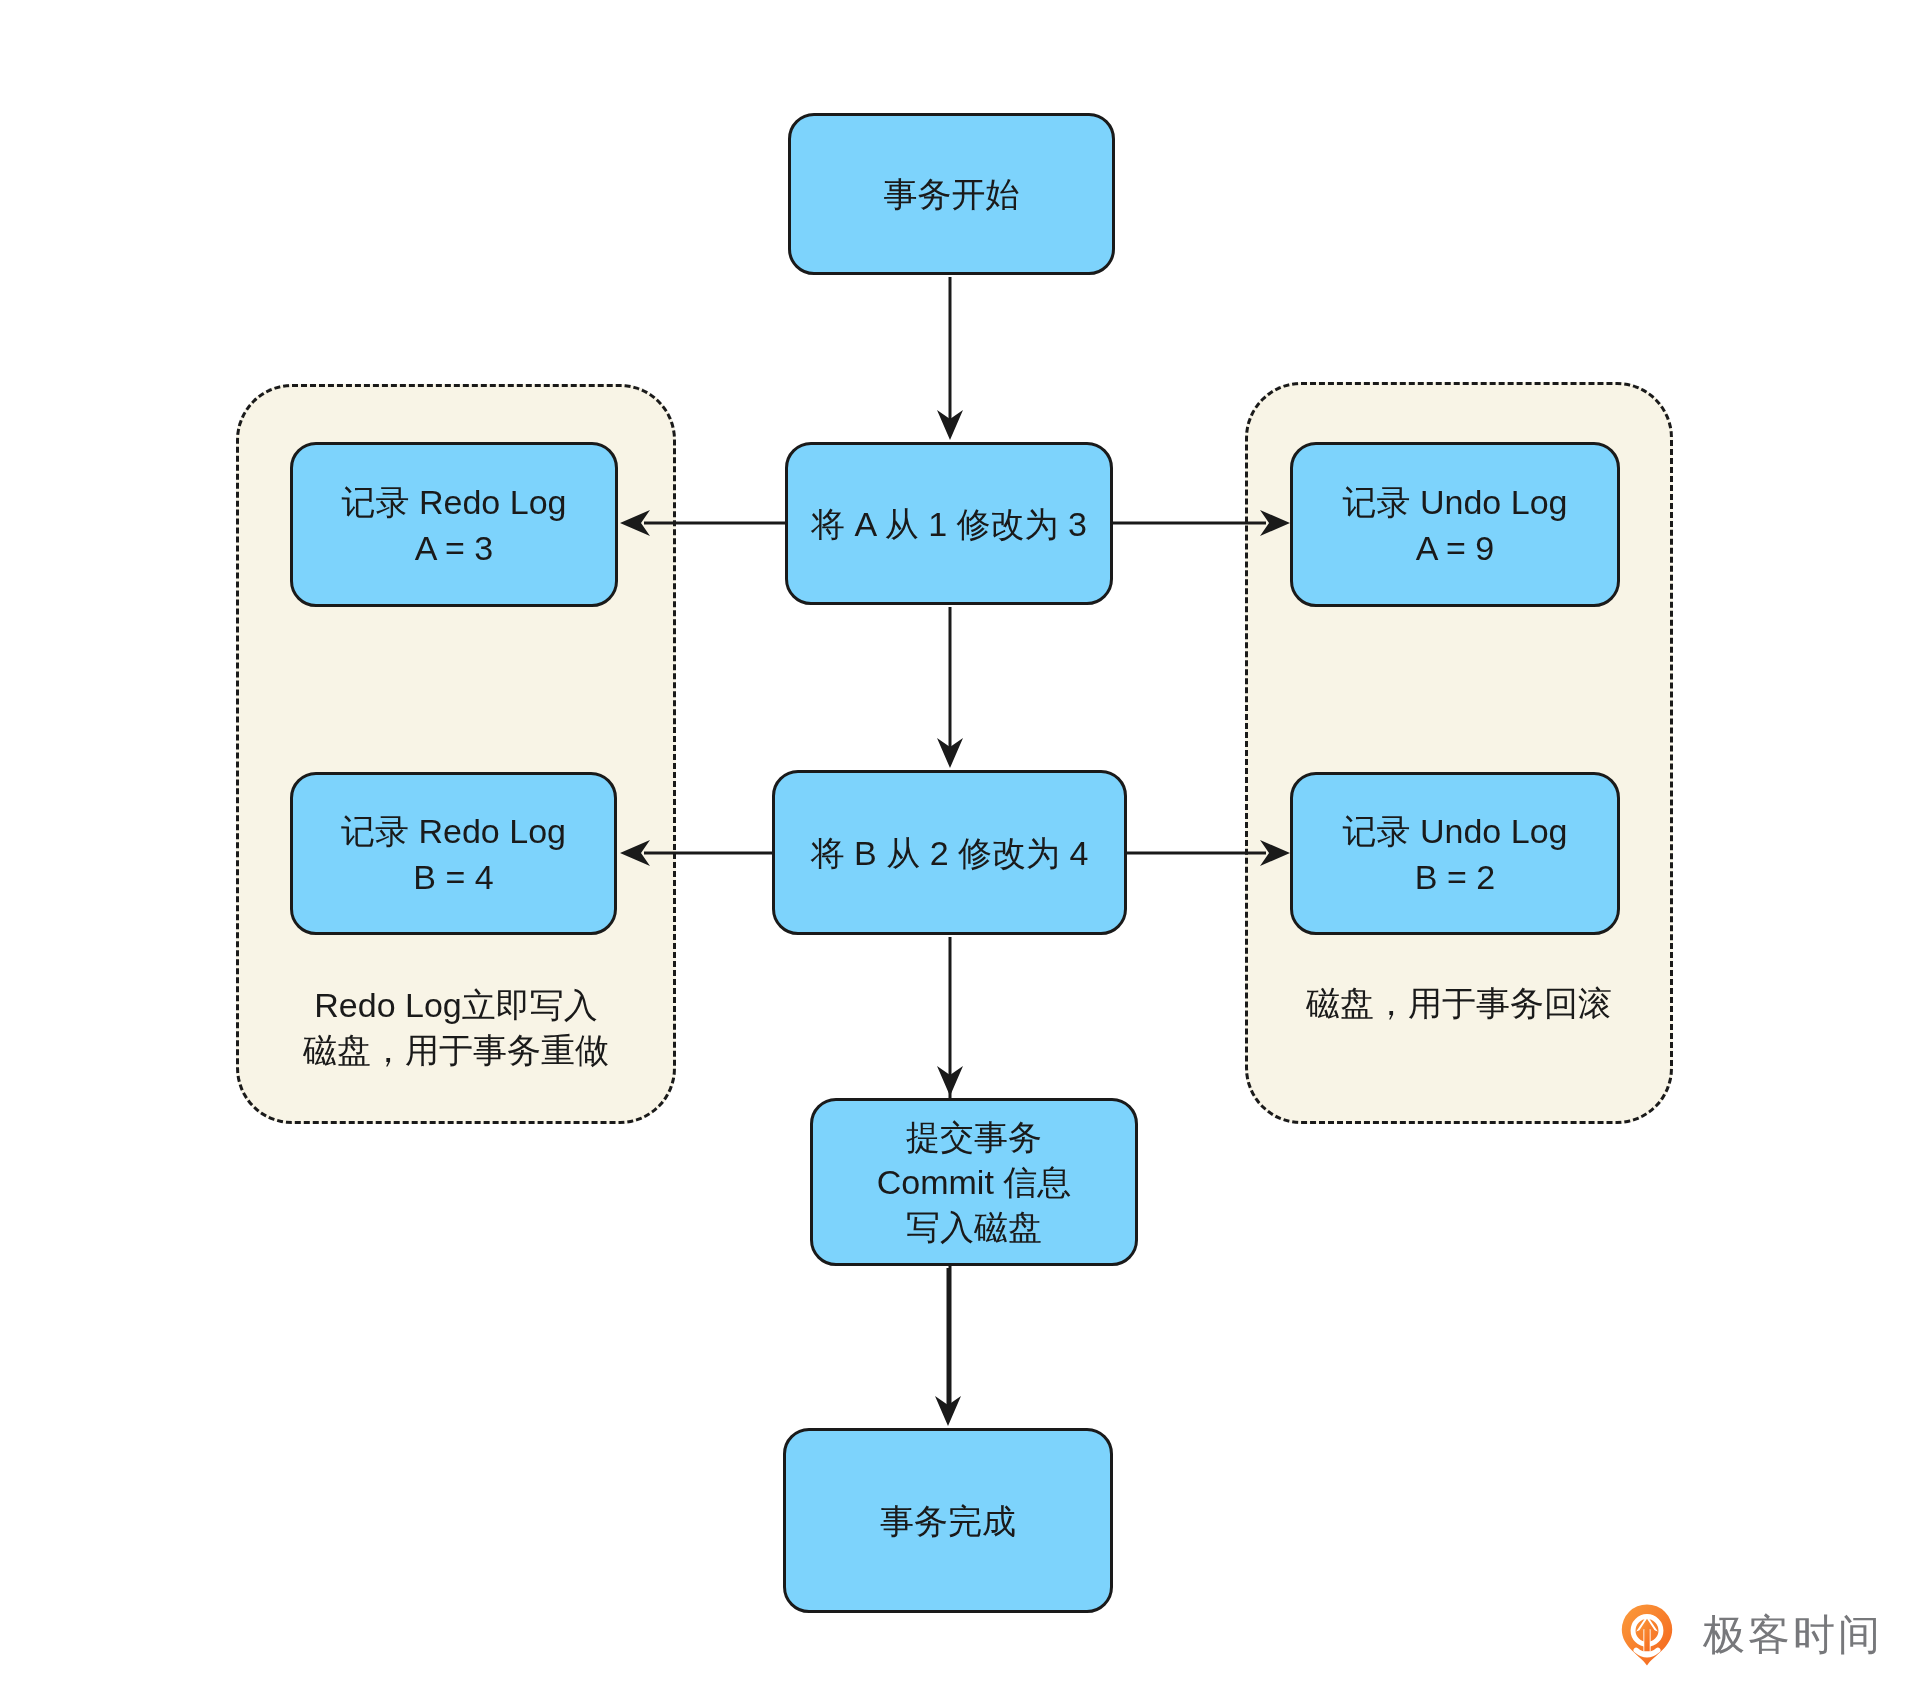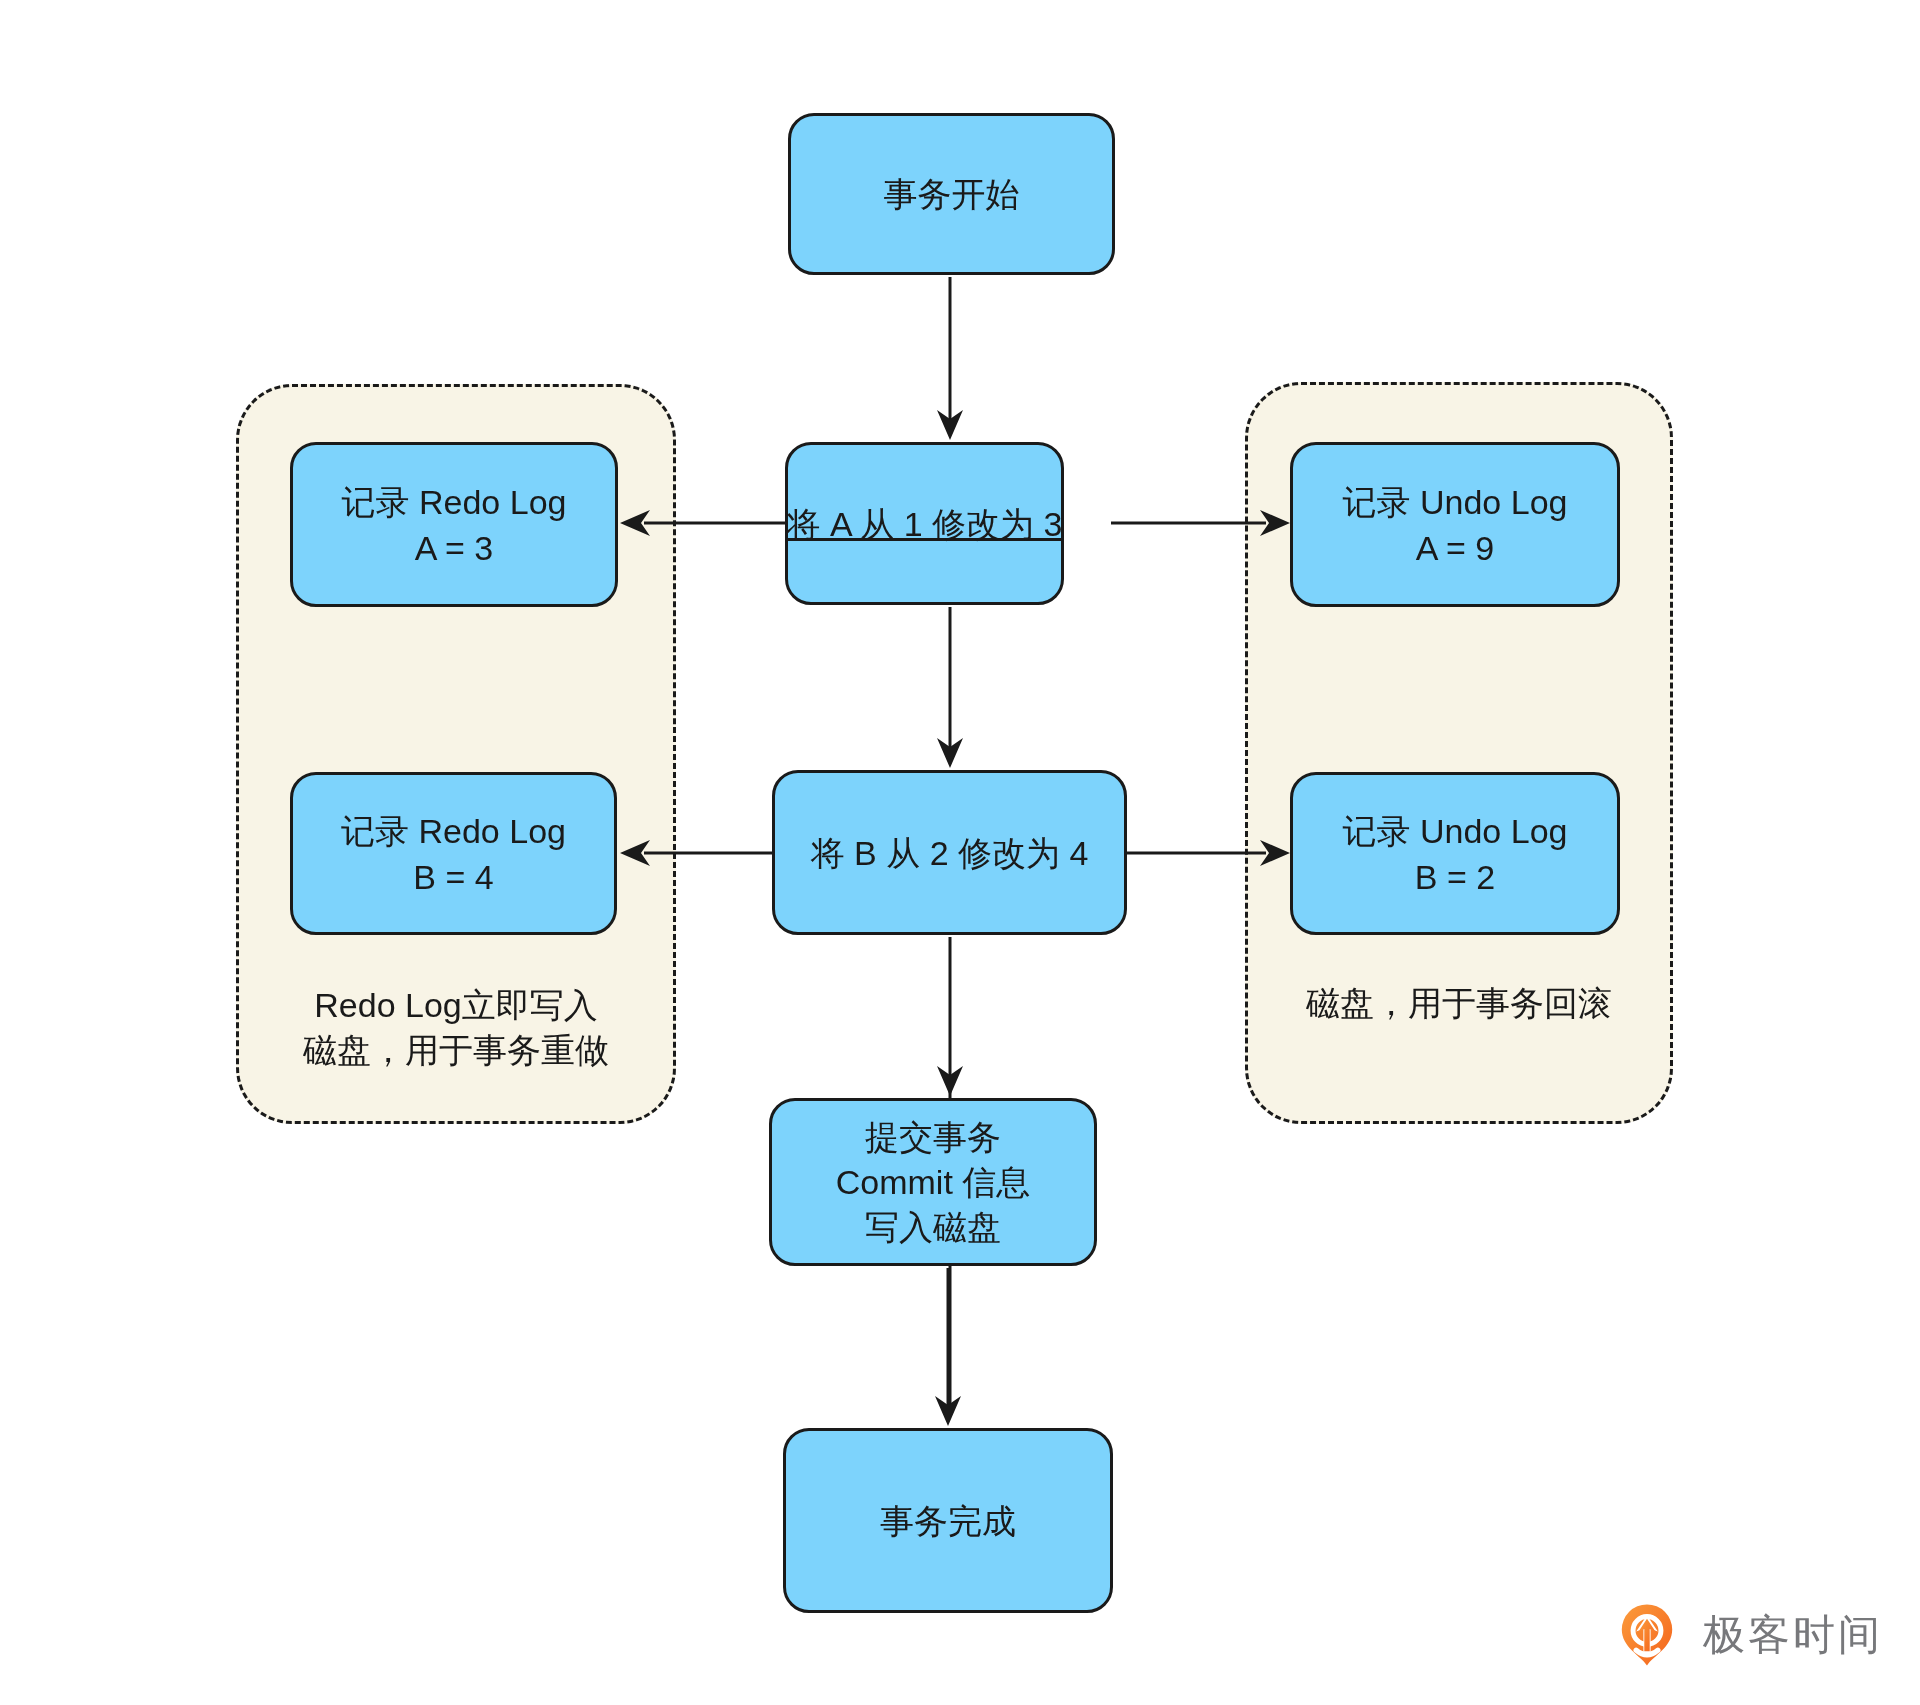--- a/index.html
+++ b/index.html
@@ -60,27 +60,27 @@
     align-items: center;
     justify-content: center;
     text-align: center;
     font-size: 34px;
     line-height: 46px;
     color: #1a1a1a;
   }
   .node span { display: block; white-space: nowrap; }
 
   .node-start    { left: 788px;  top: 113px;  width: 327px; height: 162px; }
-  .node-modify-a { left: 785px;  top: 442px;  width: 279px; height: 163px; text-decoration: underline; }
+  .node-modify-a { left: 785px;  top: 442px;  width: 328px; height: 163px; }
   .node-redo-a   { left: 290px;  top: 442px;  width: 328px; height: 165px; }
   .node-undo-a   { left: 1290px; top: 442px;  width: 330px; height: 165px; }
   .node-modify-b { left: 772px;  top: 770px;  width: 355px; height: 165px; text-align: center; }
   .node-redo-b   { left: 290px;  top: 772px;  width: 327px; height: 163px; }
   .node-undo-b   { left: 1290px; top: 772px;  width: 330px; height: 163px; }
-  .node-commit   { left: 769px;  top: 1098px; width: 328px; height: 168px; line-height: 45px; }
+  .node-commit   { left: 810px;  top: 1098px; width: 328px; height: 168px; line-height: 45px; }
   .node-done     { left: 783px;  top: 1428px; width: 330px; height: 185px; }
 
   
   .brand {
     position: absolute;
     left: 1620px; top: 1602px;
     display: flex;
     align-items: center;
     gap: 29px;
     z-index: 3;

